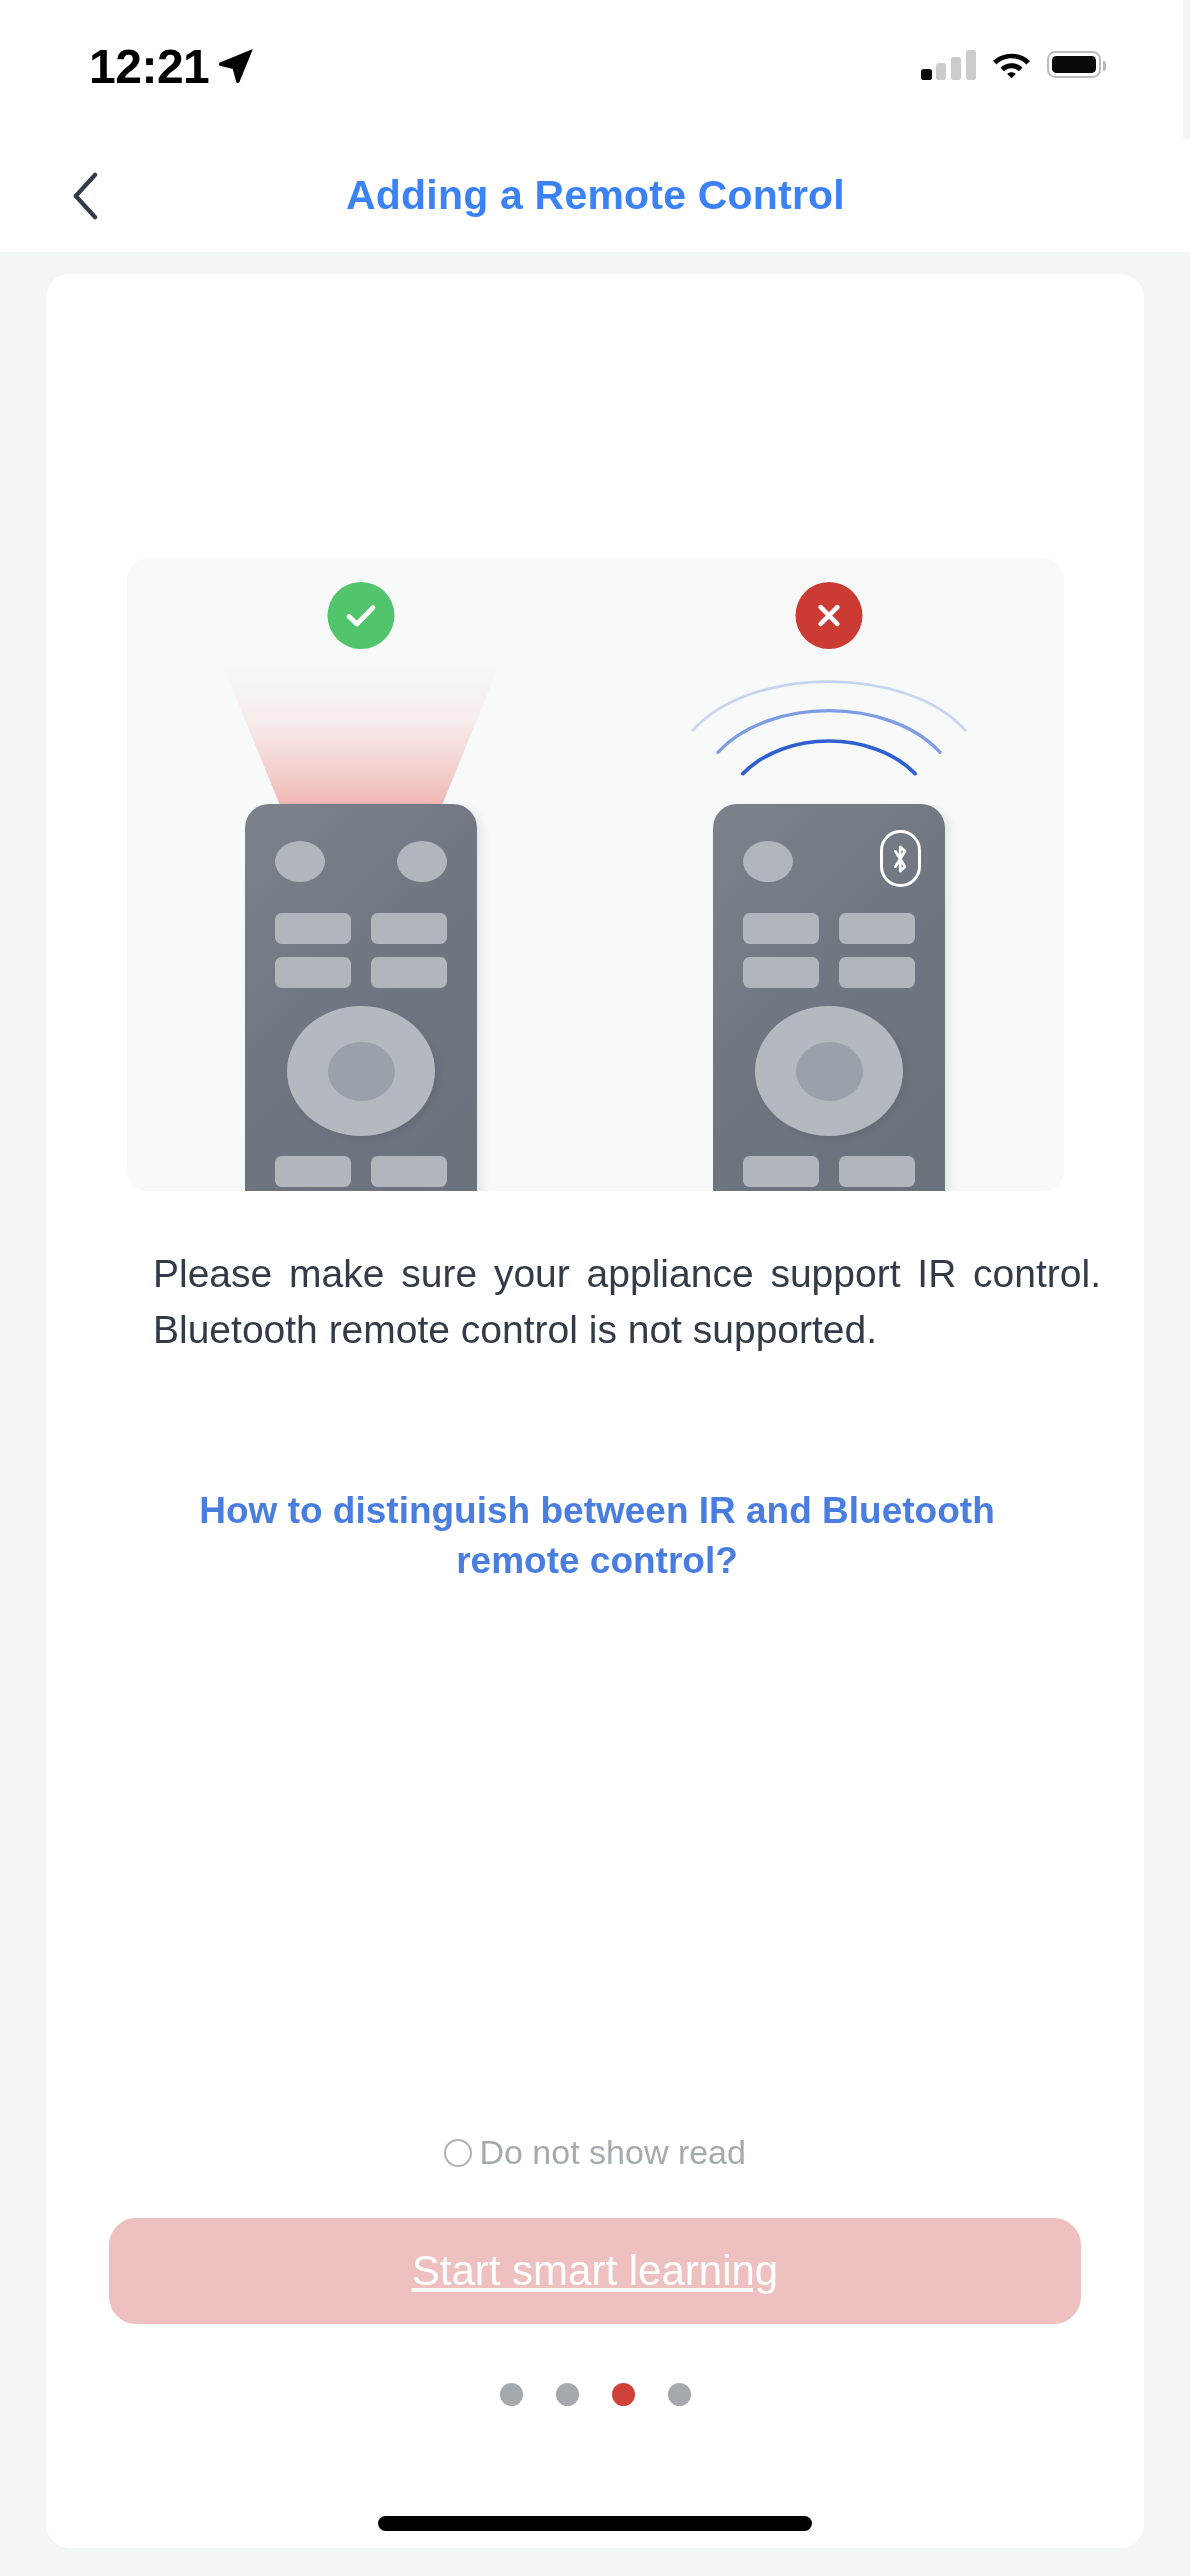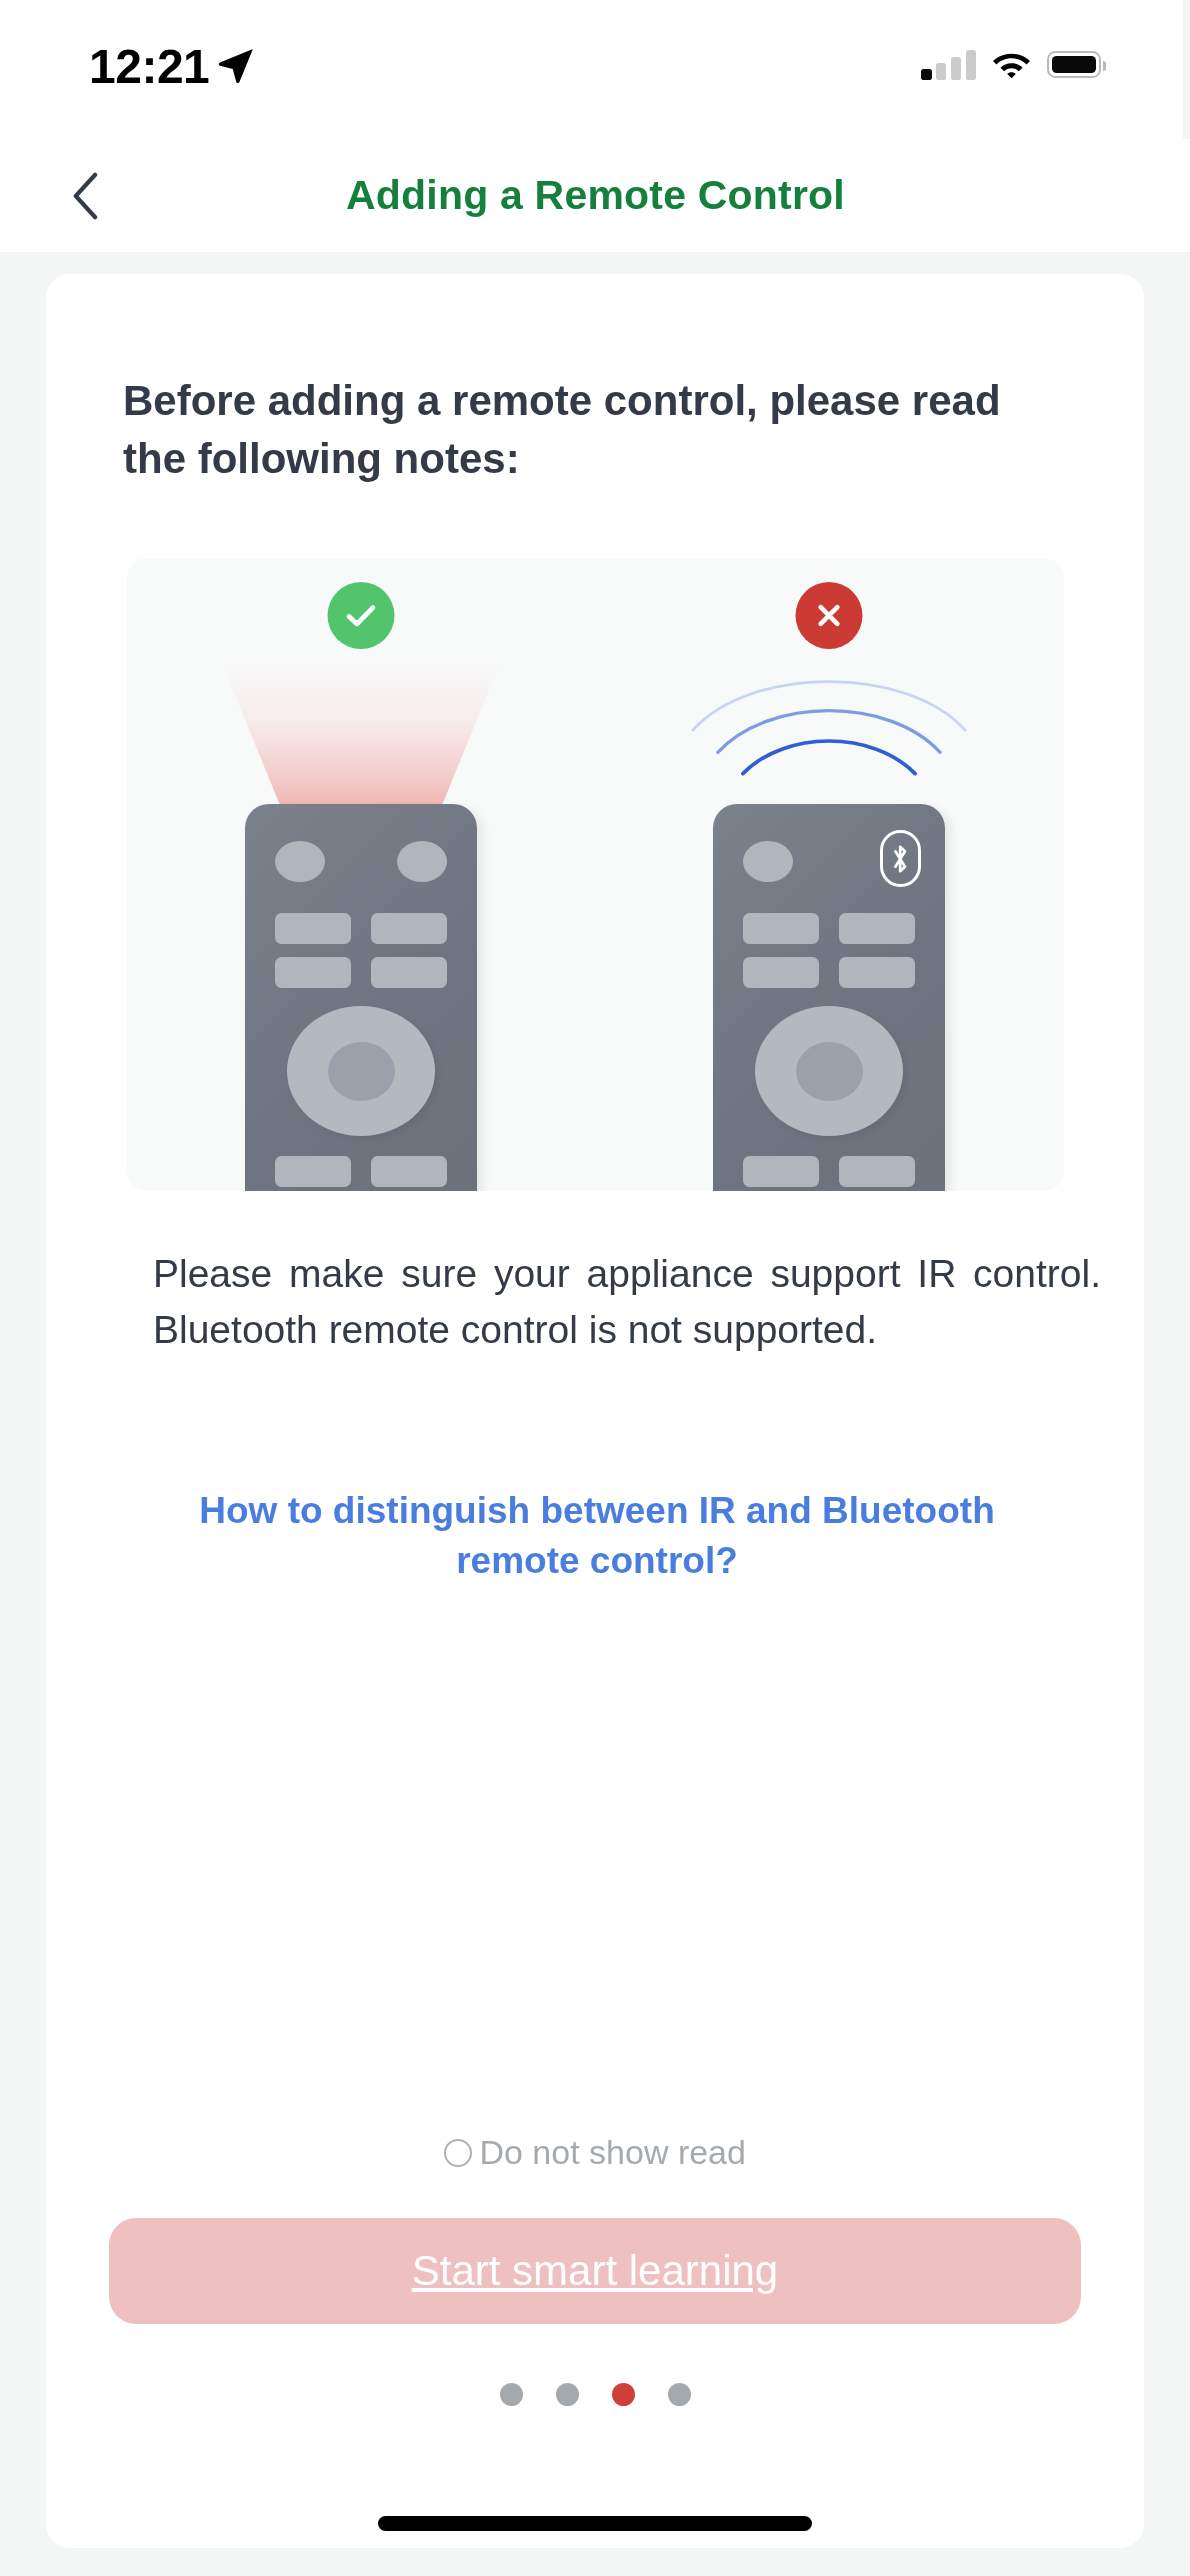--- a/index.html
+++ b/index.html
@@ -39,21 +39,21 @@
     position: absolute; top: 139px; left: 0; width: 1191px; height: 113px;
     background: #ffffff;
   }
   .nav-back {
     position: absolute; left: 54px; top: 26px; width: 61px; height: 61px;
     display: flex; align-items: center; justify-content: center;
   }
   .nav-title {
     position: absolute; left: 0; top: 0; width: 1191px; height: 113px;
     display: flex; align-items: center; justify-content: center;
-    font-size: 41px; font-weight: 700; color: #15803d; letter-spacing: 0.2px;
+    font-size: 41px; font-weight: 700; color: #3b82f6; letter-spacing: 0.2px;
   }
 
   
   .card {
     position: absolute; left: 46px; top: 274px; width: 1098px; height: 2274px;
     background: #ffffff; border-radius: 24px;
   }
 
   .heading {
     position: absolute; left: 77px; top: 98px; width: 948px;
@@ -197,21 +197,20 @@
     <div class="nav-back">
       <svg width="28" height="48" viewBox="0 0 30 52">
         <path d="M26 3 5 26l21 23" stroke="#343b48" stroke-width="4.5" fill="none" stroke-linecap="round" stroke-linejoin="round"></path>
       </svg>
     </div>
     <div class="nav-title">Adding a Remote Control</div>
   </div>
 
   <div class="card">
 
-    <div class="heading">Before adding a remote control, please read the following notes:</div>
 
     <div class="illus">
 
       <div class="panel left">
         <div class="badge ok">
           <svg width="41" height="41" viewBox="0 0 24 24">
             <path d="M5 12.6 9.6 17 19 7.4" stroke="#fff" stroke-width="2.8" fill="none" stroke-linecap="round" stroke-linejoin="round"></path>
           </svg>
         </div>
         <div class="beam"></div>

